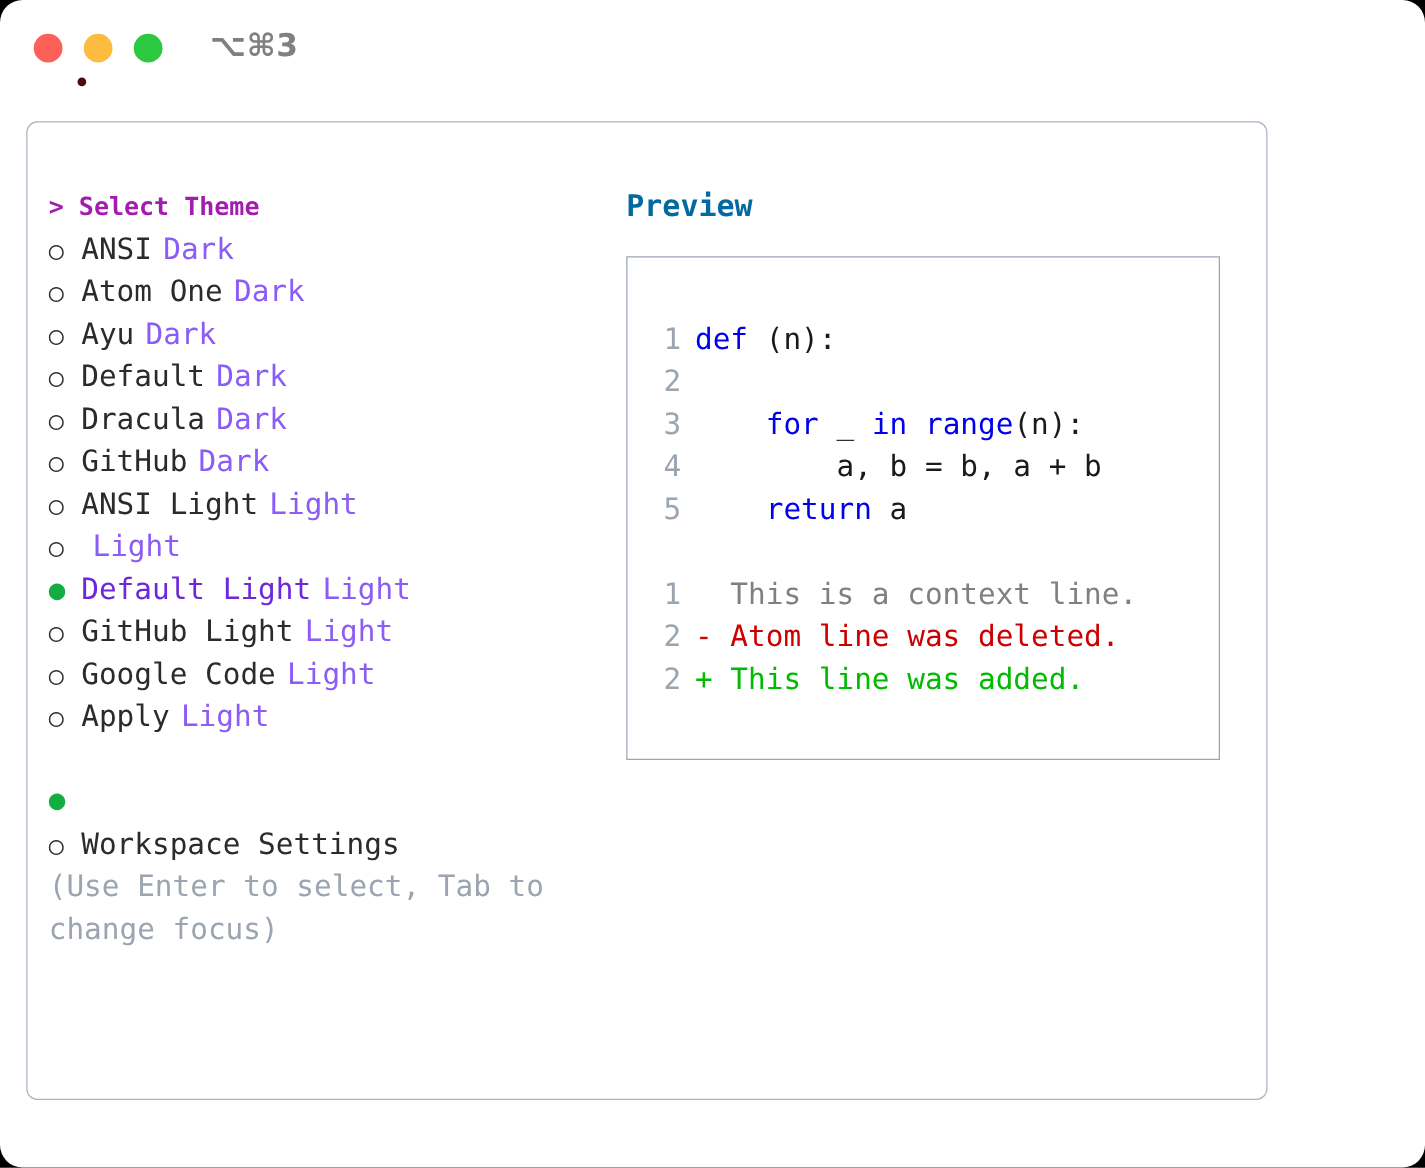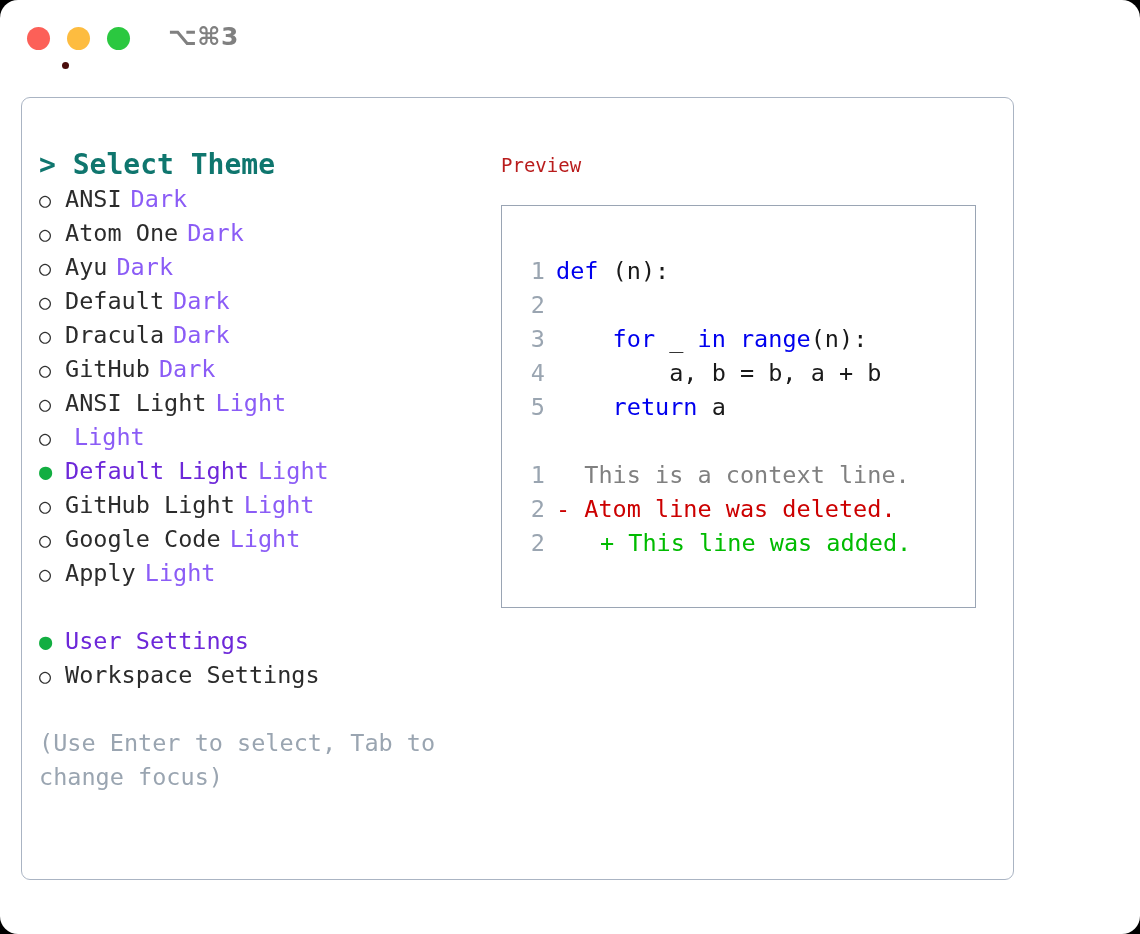--- a/index.html
+++ b/index.html
@@ -86,23 +86,23 @@
 
   
   .left-col {
     position: absolute;
     left: 17px;
     top: 50px;
     width: 455px;
   }
 
   .section-head {
-    font-size: 28px;
-    font-weight: bold;
-    color: #0f766e;
+    font-size: 20px;
+    font-weight: bold;
+    color: #a21caf;
     line-height: 34px;
     white-space: pre;
   }
   .section-head.apply {
     padding-left: 26px;
     font-weight: bold;
   }
 
   .opt-row {
     display: flex;
@@ -127,38 +127,37 @@
   .opt-label { color: #2b2b2b; }
   .opt-label.sel { color: #6d28d9; }
   .opt-cat {
     color: #8b5cf6;
     margin-left: 9px;
   }
 
   .spacer-sm { height: 34px; }
 
   .hint {
-    margin-top: 34px;
     font-size: 23.5px;
     line-height: 34px;
     color: #9aa5b1;
     width: 410px;
   }
 
   
   .right-col {
     position: absolute;
     left: 479px;
     top: 50px;
     width: 500px;
   }
   .preview-title {
-    font-size: 19px;
-    font-weight: normal;
-    color: #b91c1c;
+    font-size: 24px;
+    font-weight: bold;
+    color: #0369a1;
     line-height: 34px;
   }
   .preview-box {
     margin-top: 23px;
     width: 475px;
     height: 403px;
     border: 1.6px solid #9aa5b4;
     box-sizing: border-box;
     background: #ffffff;
     position: relative;
@@ -185,21 +184,21 @@
     color: #9aa5b1;
     margin-right: 11px;
   }
   .code-blank { height: 34px; }
 
   .tok-kw   { color: #0000ee; }
   .tok-fn   { color: #99000b; }
   .tok-plain{ color: #1a1a1a; }
   .tok-ctx  { color: #808080; }
   .tok-del  { color: #cc0000; }
-  .tok-add  { color: #00bb00; margin-left: 44px; }
+  .tok-add  { color: #00bb00; }
 </style>
 </head>
 <body>
 
 <div class="window">
 
   <div class="titlebar">
     <div class="traffic tl-close">
       <div class="rec-dot"></div>
     </div>
@@ -224,21 +223,21 @@
             <div class="opt-row"><span class="bullet">○</span><span class="opt-cat">Light</span></div>
             <div class="opt-row"><span class="bullet sel">●</span><span class="opt-label sel">Default Light</span><span class="opt-cat">Light</span></div>
             <div class="opt-row"><span class="bullet">○</span><span class="opt-label">GitHub Light</span><span class="opt-cat">Light</span></div>
             <div class="opt-row"><span class="bullet">○</span><span class="opt-label">Google Code</span><span class="opt-cat">Light</span></div>
             <div class="opt-row"><span class="bullet">○</span><span class="opt-label">Apply</span><span class="opt-cat">Light</span></div>
           </div>
 
         <div class="spacer-sm"></div>
 
         <div id="apply-options">
-            <div class="opt-row"><span class="bullet sel">●</span><span class="opt-label sel">User Settings</span></div>
+            <div class="opt-row"><span class="bullet sel">●</span></div>
             <div class="opt-row"><span class="bullet">○</span><span class="opt-label">Workspace Settings</span></div>
           </div>
 
         <div class="hint">(Use Enter to select, Tab to change focus)</div>
       </div>
 
       <div class="right-col">
         <div class="preview-title">Preview</div>
         <div class="preview-box">
           <div class="code-area">

